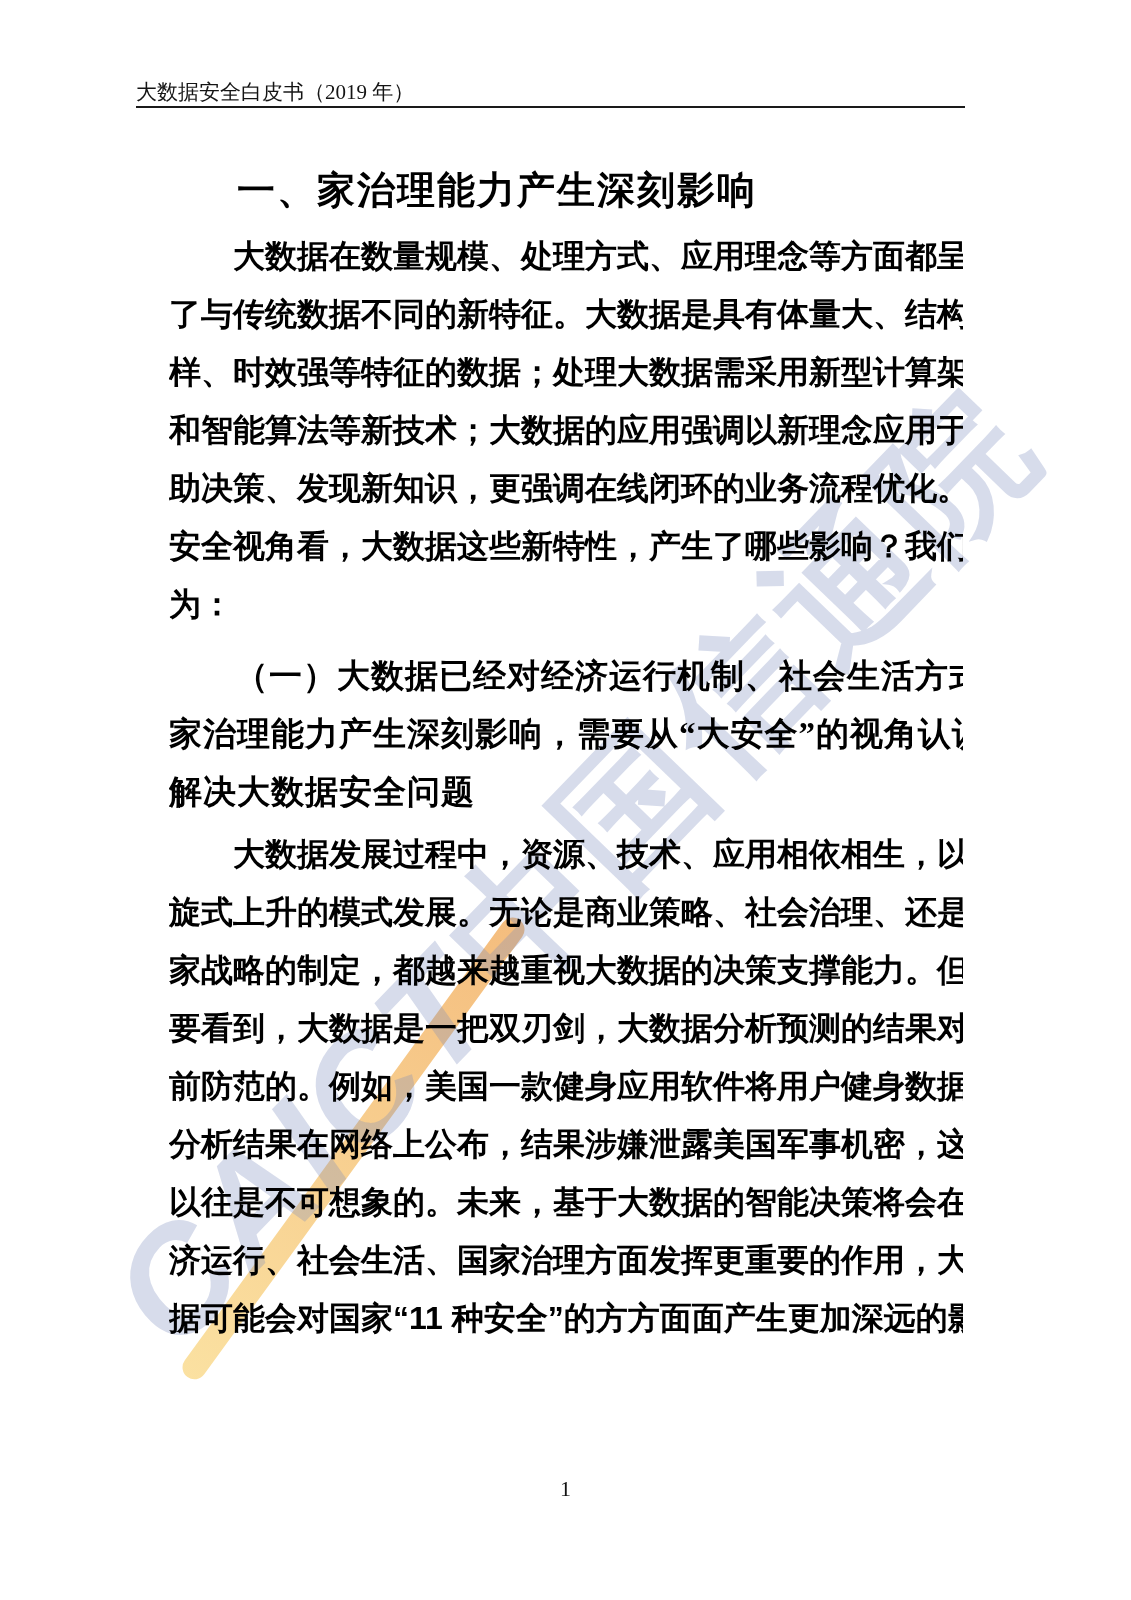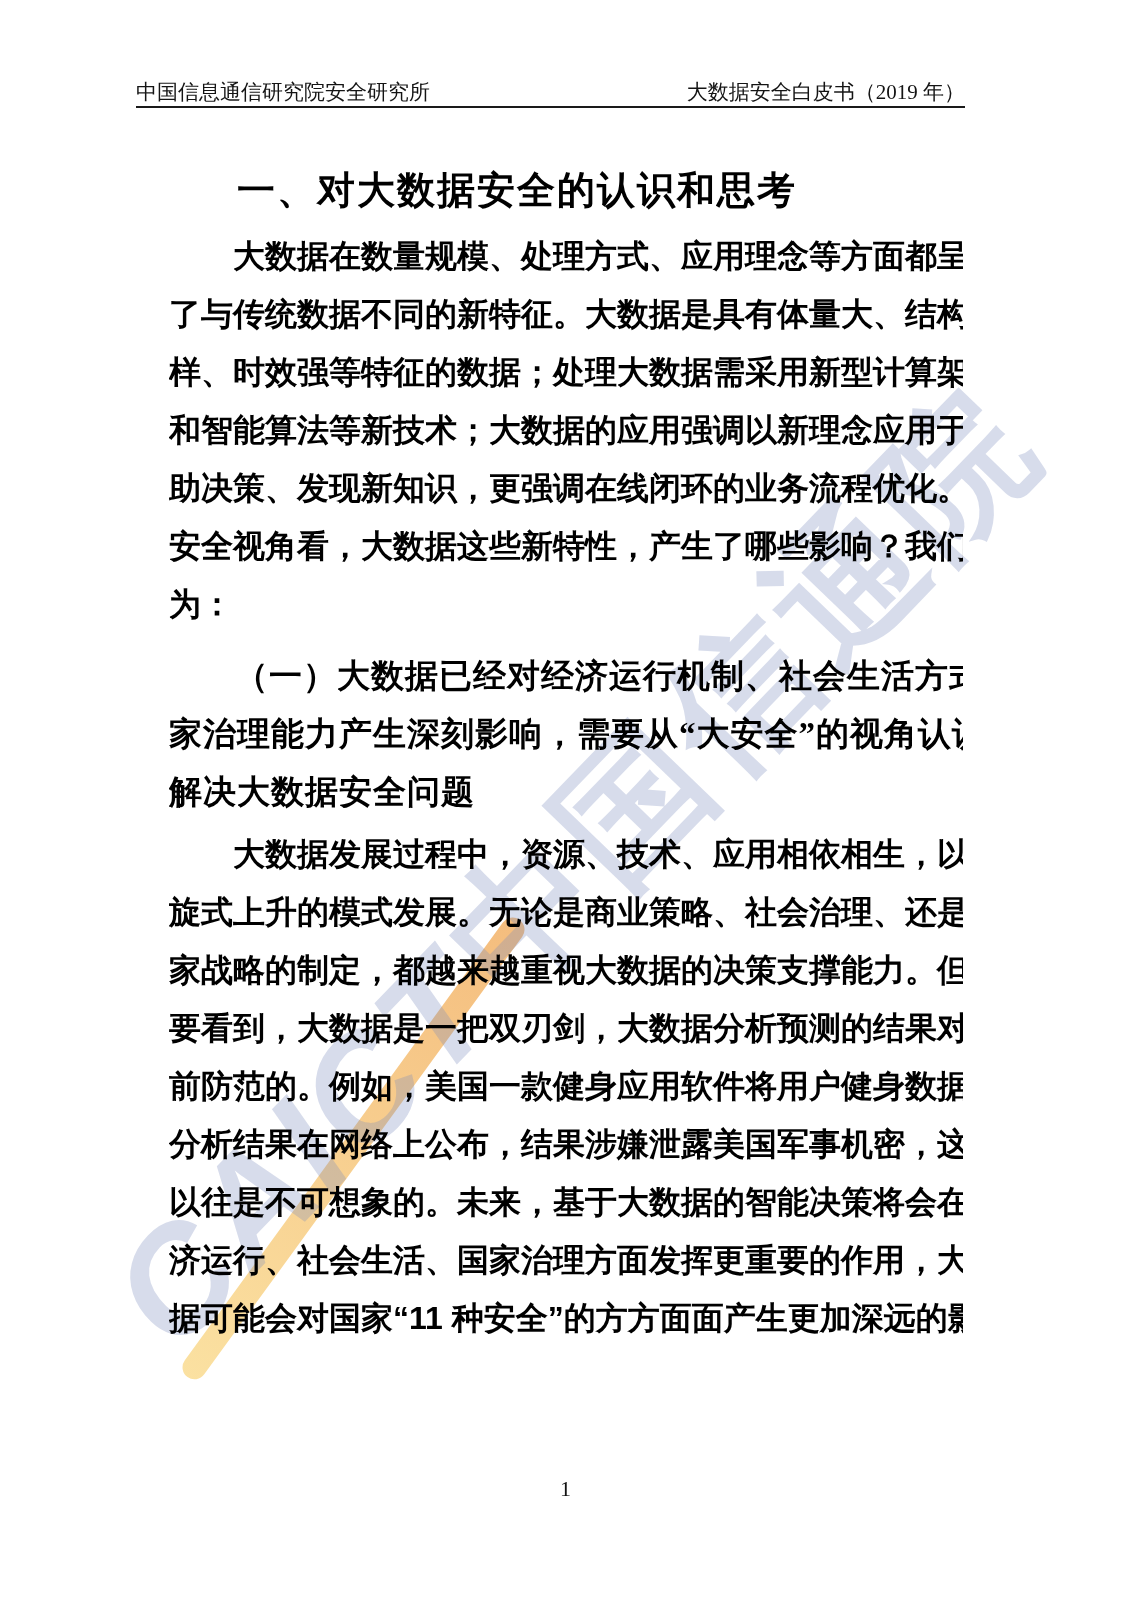--- a/index.html
+++ b/index.html
@@ -98,27 +98,26 @@
 
   <div class="watermark">
     <div class="wm-line">
       <span class="wm-swoosh"></span>
       <span class="wm-caict">CAICT</span>
       <span class="wm-cn">中国信通院</span>
     </div>
   </div>
 
   <div class="header-row">
-    <span>中国信息通信研究院安全研究所</span>
     <span>大数据安全白皮书（2019 年）</span>
   </div>
   <div class="header-rule"></div>
 
   <div class="content">
-    <div class="title">一、对大数据安全的认识和思考</div>
+    <div class="title">一、家治理能力产生深刻影响</div>
     <div>
         <div class="para body">
           <div class="line first">大数据在数量规模、处理方式、应用理念等方面都呈现</div>
           <div class="line">了与传统数据不同的新特征。大数据是具有体量大、结构多</div>
           <div class="line">样、时效强等特征的数据；处理大数据需采用新型计算架构</div>
           <div class="line">和智能算法等新技术；大数据的应用强调以新理念应用于辅</div>
           <div class="line">助决策、发现新知识，更强调在线闭环的业务流程优化。从</div>
           <div class="line">安全视角看，大数据这些新特性，产生了哪些影响？我们认</div>
           <div class="line no-just">为：</div>
         </div>

